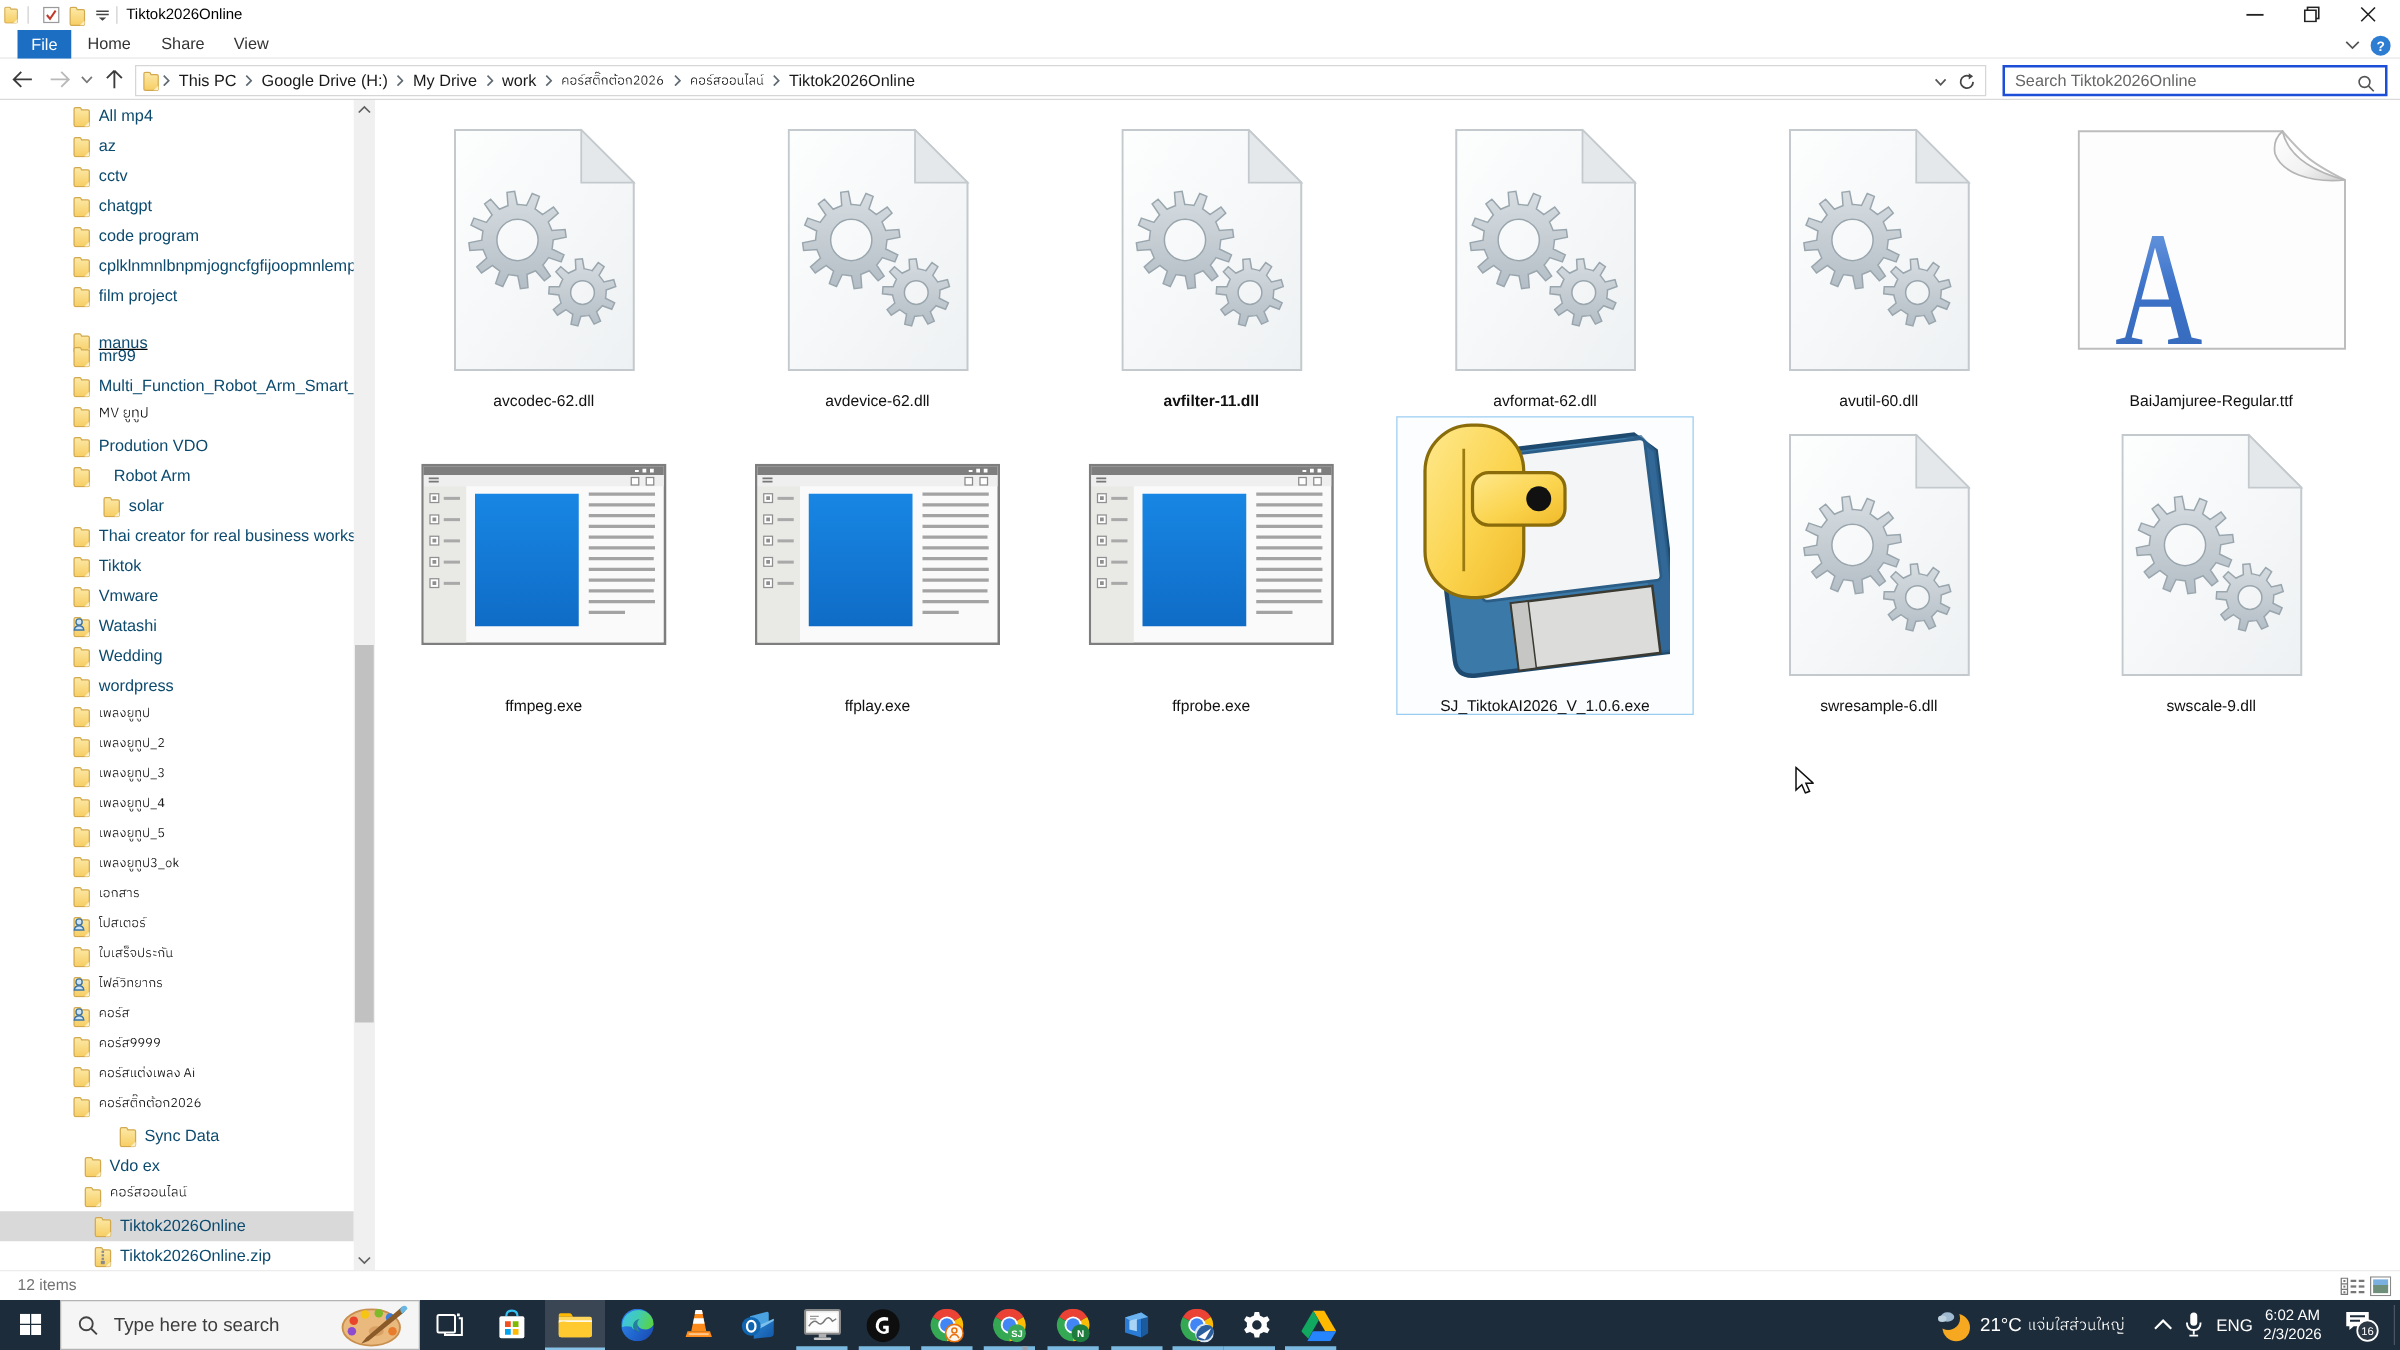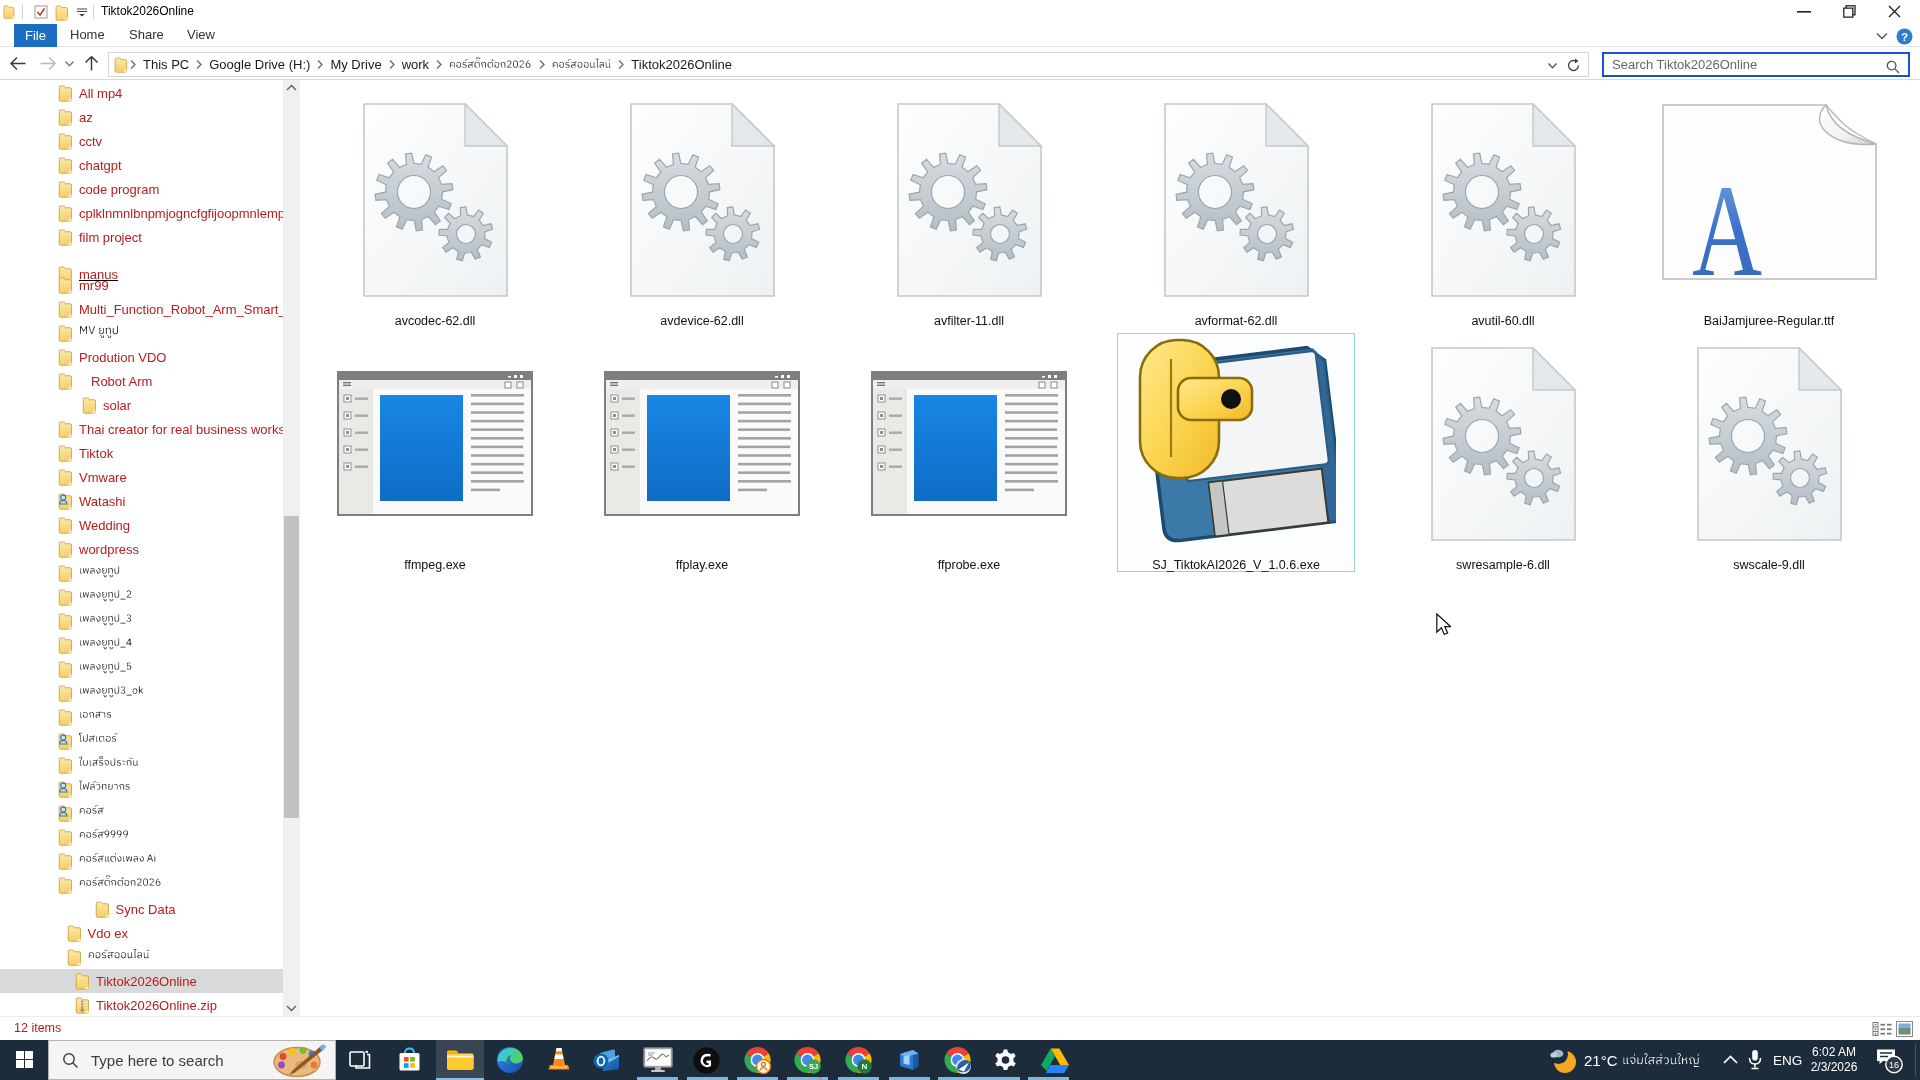--- a/index.html
+++ b/index.html
@@ -10,21 +10,21 @@
 #addrrow {position:absolute;left:0;top:47px;width:1920px;height:33px;background:#fff;border-bottom:1px solid #d9d9d9}
 #addrbox {position:absolute;left:108px;top:52px;width:1481px;height:25px;border:1px solid #d6d6d6;display:flex;align-items:center;font-size:13px;color:#1a1a1a}
 #addrbox svg {flex:none}
 .crumb {margin:0 7px;white-space:nowrap}
 #addrrow {top:47px}
 #addrbox {top:5px}
 #searchbox {position:absolute;right:10px;top:5px;width:308px;height:25px;border:2px solid #1d4ed8;font-size:13px;display:flex;align-items:center;padding-left:8px}
 #main {position:absolute;left:0;top:80px;width:1920px;height:936px;background:#fff}
 .srow {position:absolute;left:0;width:283px;height:24px;display:flex;align-items:center;overflow:hidden}
 .srow .slab {margin-left:6px;white-space:nowrap}
-.st {font-size:13px;color:#b91c1c}
+.st {font-size:13px;color:#0c4a6e}
 #sscroll {position:absolute;left:283px;top:0;width:17px;height:936px;background:#f0f0f0}
 #sthumb {position:absolute;left:1px;top:436px;width:15px;height:302px;background:#c1c1c1}
 .cell {position:absolute;width:238px;height:239px}
 .clab {position:absolute;left:0;top:224px;width:100%;text-align:center;font-size:12.5px;color:#111;white-space:nowrap}
 #status {position:absolute;left:0;top:1016px;width:1920px;height:24px;background:#fff;border-top:1px solid #ececec}
 #taskbar {position:absolute;left:0;top:1040px;width:1920px;height:40px;background:#1d2c3b}
 #tsearch {position:absolute;left:48px;top:0;width:288px;height:40px;background:#f5f5f5;border:1px solid #b4b4b4;display:flex;align-items:center;font-size:15px;color:#3c3c3c}
 .tbi {position:absolute}
 .tw {position:absolute;top:0;height:40px;display:flex;align-items:center;color:#fff}
 </style></head>
@@ -565,21 +565,21 @@
         <use href="#dllpage"></use>
       </svg>
       <div class="clab">avcodec-62.dll</div>
     </div>
 <div class="cell" style="left:583px;top:9px;border:1px solid transparent;">
       <svg style="position:absolute;left:46px;top:13px" width="146" height="195" viewBox="0 0 146 195">
         <use href="#dllpage"></use>
       </svg>
       <div class="clab">avdevice-62.dll</div>
     </div>
-<div class="cell" style="left:850px;top:9px;border:1px solid transparent;">
+<div class="cell" style="left:850px;top:9px;border:1px solid transparent;font-weight:bold;">
       <svg style="position:absolute;left:46px;top:13px" width="146" height="195" viewBox="0 0 146 195">
         <use href="#dllpage"></use>
       </svg>
       <div class="clab">avfilter-11.dll</div>
     </div>
 <div class="cell" style="left:1117px;top:9px;border:1px solid transparent;">
       <svg style="position:absolute;left:46px;top:13px" width="146" height="195" viewBox="0 0 146 195">
         <use href="#dllpage"></use>
       </svg>
       <div class="clab">avformat-62.dll</div>
@@ -628,21 +628,21 @@
     </div>
 <div class="cell" style="left:1650px;top:253px;border:1px solid transparent;">
       <svg style="position:absolute;left:46px;top:13px" width="146" height="195" viewBox="0 0 146 195">
         <use href="#dllpage"></use>
       </svg>
       <div class="clab">swscale-9.dll</div>
     </div>
 </div>
 
 <div id="status">
-    <span style="position:absolute;left:14px;top:4px;font-size:12.5px;color:#b91c1c">12 items</span>
+    <span style="position:absolute;left:14px;top:4px;font-size:12.5px;color:#737373">12 items</span>
  <svg style="position:absolute;left:1872px;top:5px" width="20" height="14" viewBox="0 0 20 14">
       <g stroke="#777" fill="none">
         <rect x="1" y="0.5" width="5" height="13"></rect>
         <path d="M1 5 L6 5 M1 9.5 L6 9.5"></path>
       </g>
       <g fill="#777">
         <rect x="2.7" y="2" width="1.6" height="1.6"></rect>
         <rect x="2.7" y="6.5" width="1.6" height="1.6"></rect>
         <rect x="2.7" y="11" width="1.6" height="1.6"></rect>
         <rect x="8.5" y="1.8" width="4.5" height="1.8"></rect>

